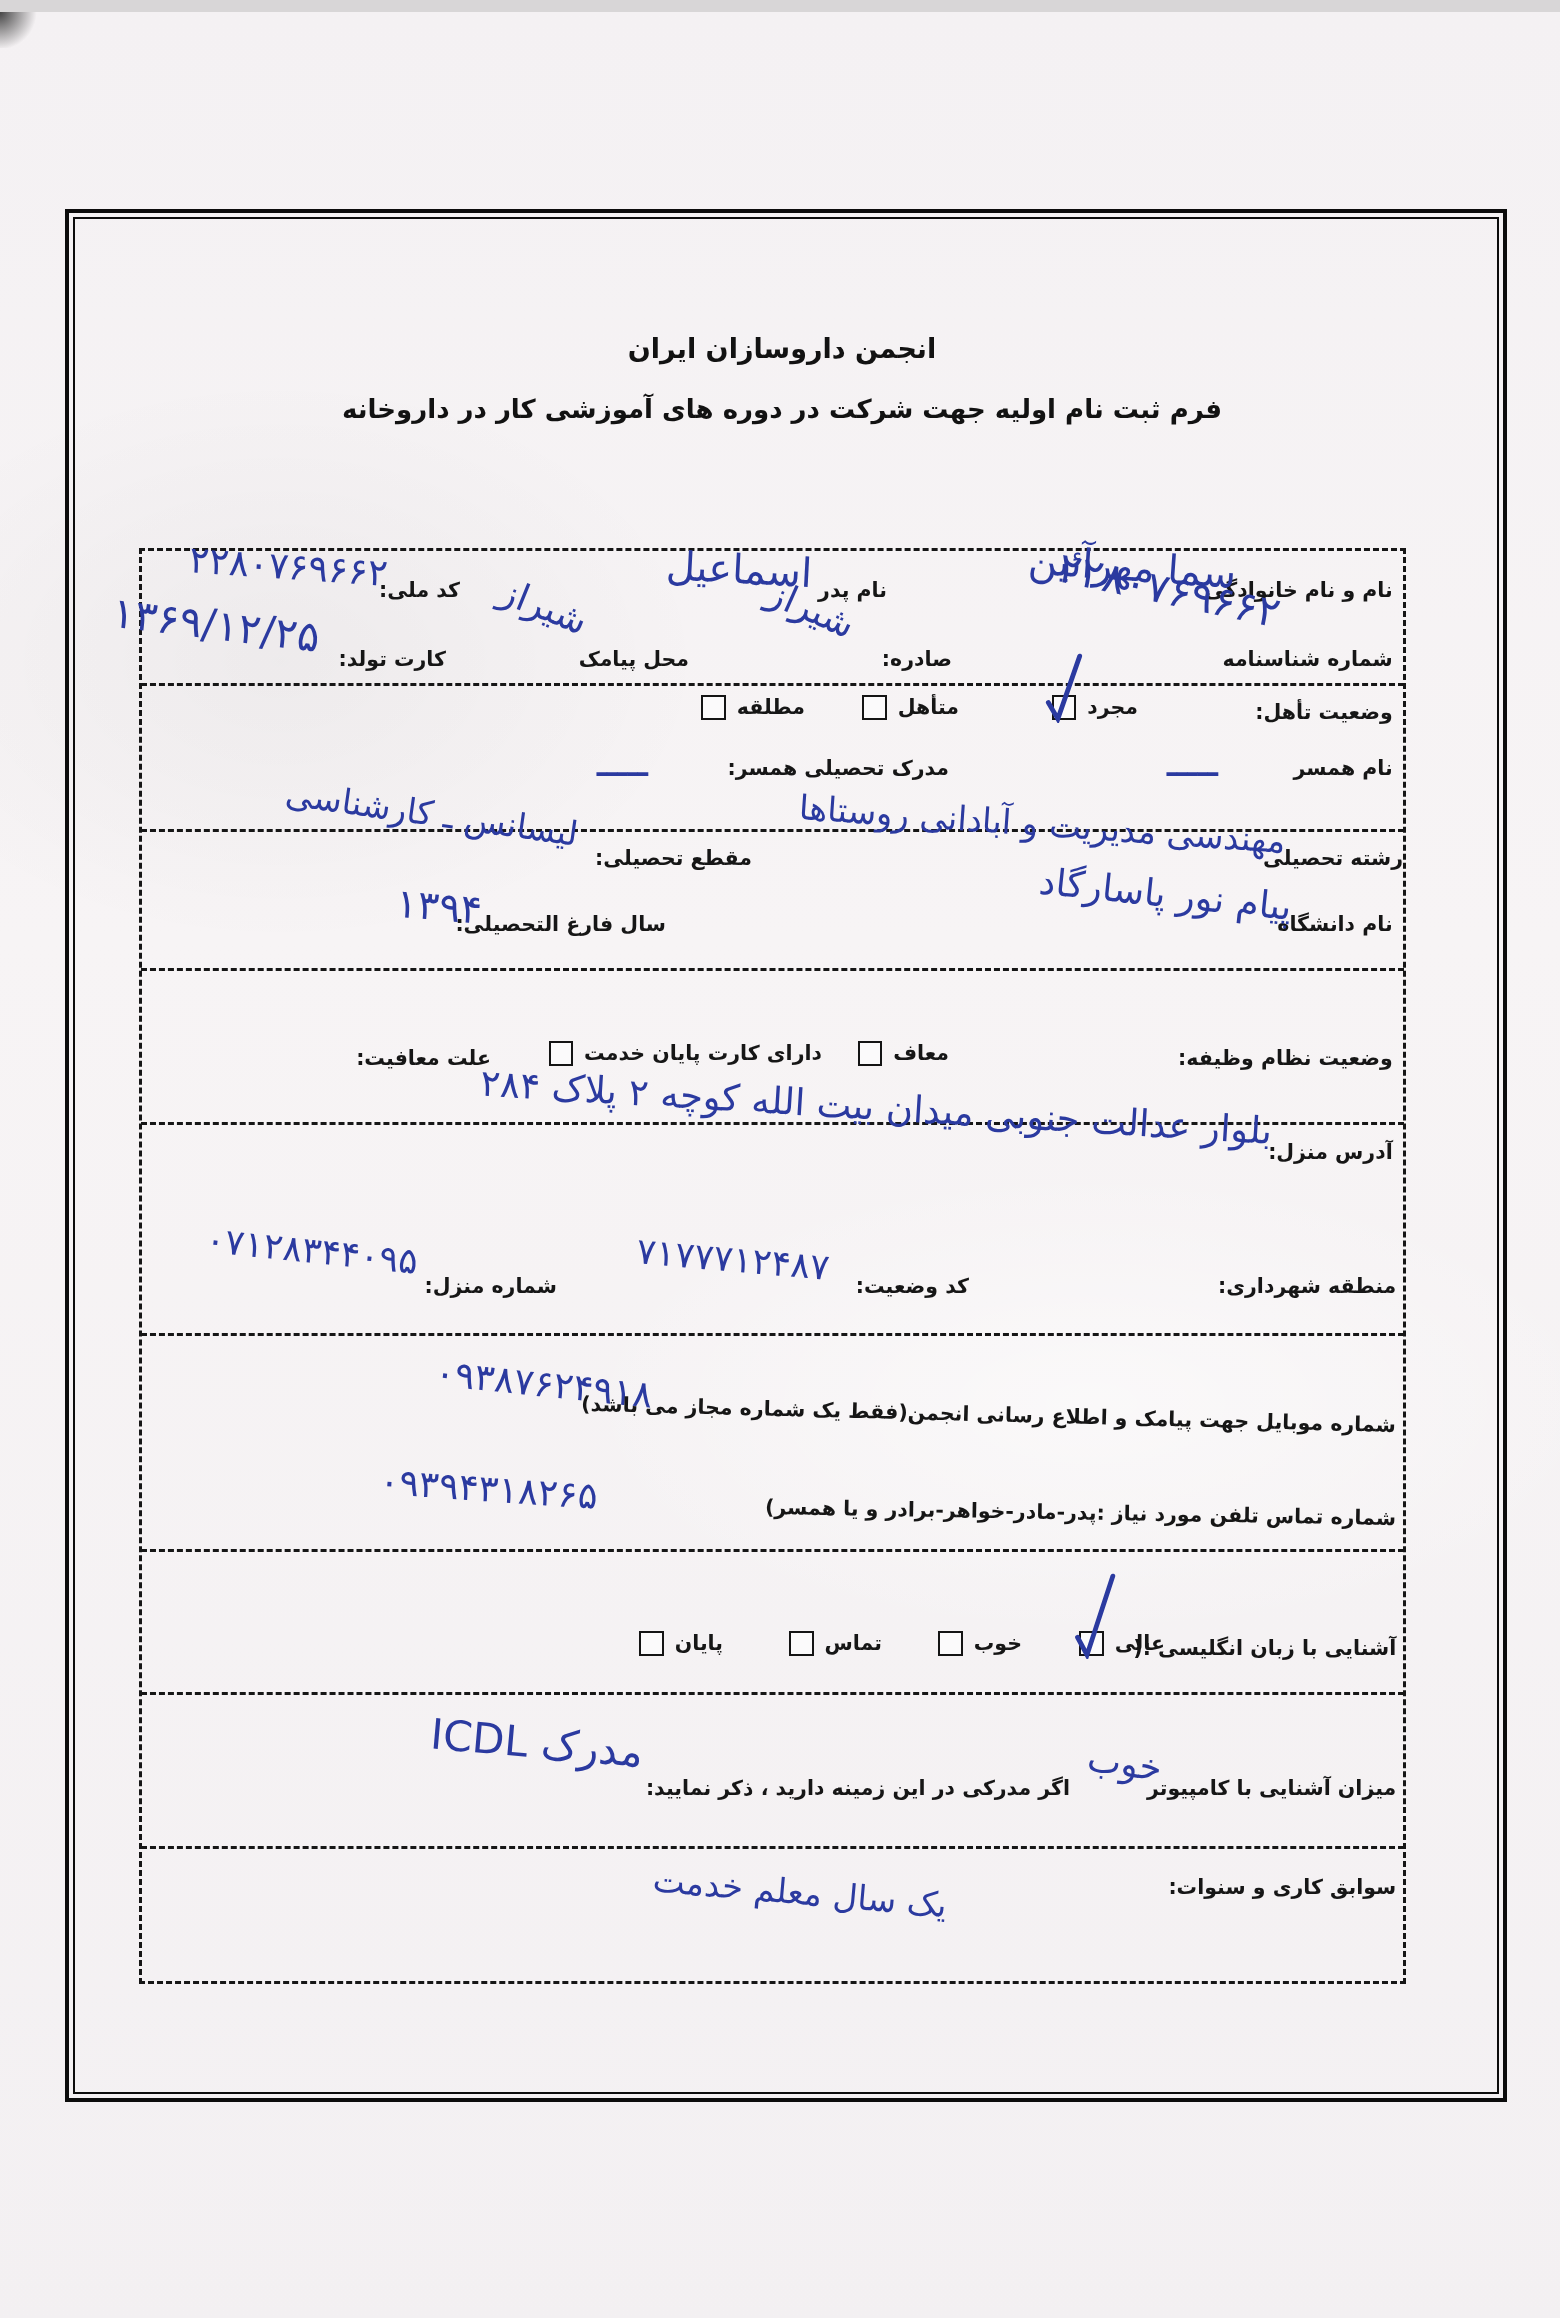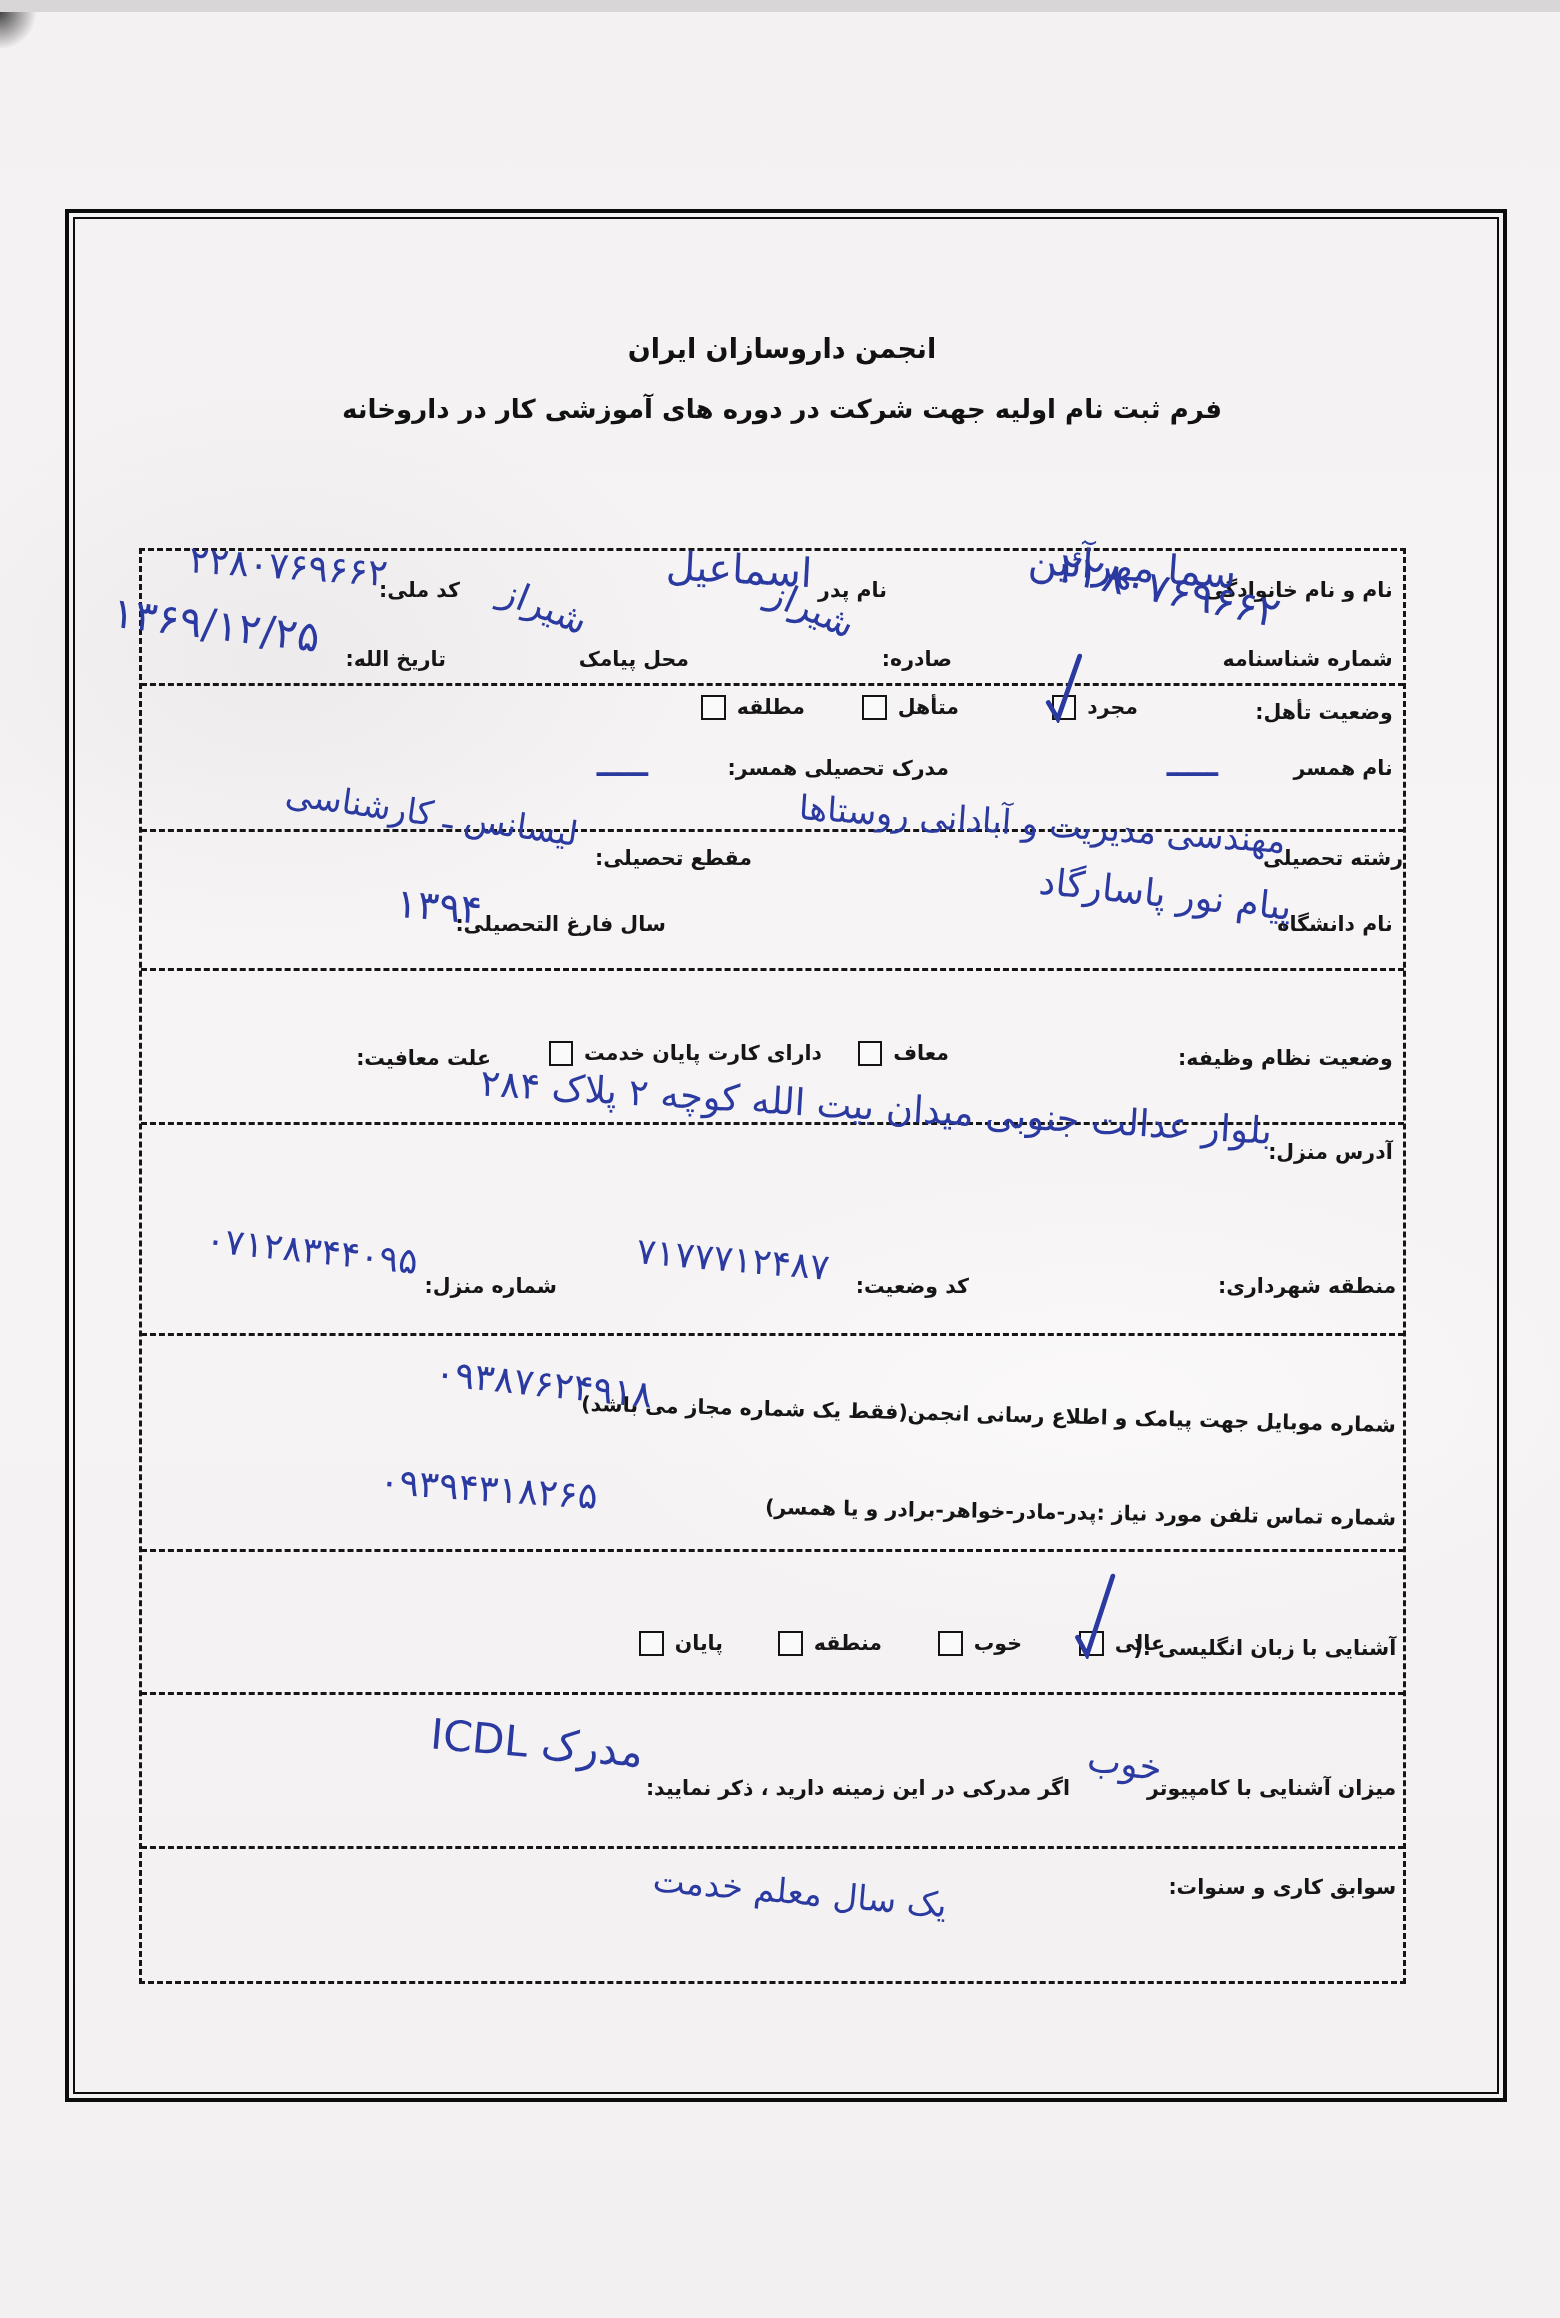--- a/index.html
+++ b/index.html
@@ -67,21 +67,21 @@
     <div class="hw" style="right:591px;top:-1.4px;font-size:40px;transform:rotate(3deg)">اسماعیل</div>
     <div class="lbl" style="right:943px;top:27px">کد ملی:</div>
     <div class="hw" style="right:1015px;top:1.4px;font-size:37px;letter-spacing:2.7px;transform:rotate(4deg)">۲۲۸۰۷۶۹۶۶۲</div>
 
     <div class="lbl" style="right:10.3px;top:96px">شماره شناسنامه</div>
     <div class="hw" style="right:123px;top:38px;font-size:42px;letter-spacing:2.1px;transform:rotate(12deg)">۲۲۸۰۷۶۹۶۶۲</div>
     <div class="lbl" style="right:451px;top:96px">صادره:</div>
     <div class="hw" style="right:550px;top:55px;font-size:37px;transform:rotate(24deg)">شیراز</div>
     <div class="lbl" style="right:714px;top:96px">محل پیامک</div>
     <div class="hw" style="right:817px;top:51px;font-size:37px;transform:rotate(22deg)">شیراز</div>
-    <div class="lbl" style="right:957px;top:96px">تاریخ الله:</div>
+    <div class="lbl" style="right:957px;top:96px">کارت تولد:</div>
     <div class="hw" style="right:1083px;top:62px;font-size:42px;letter-spacing:4.1px;transform:rotate(7deg)">۱۳۶۹/۱۲/۲۵</div>
 
     <div class="lbl" style="right:10.3px;top:149px">وضعیت تأهل:</div>
     <div class="opt" style="right:265px;top:144px">
       <span class="txt">مجرد</span>
       <span class="cb">
         <svg class="check" width="40" height="71" viewBox="0 0 58 104">
           <path d="M6 74 L20 98 L52 6" fill="none" stroke="#2b3aa0" stroke-width="7" stroke-linecap="round"></path>
         </svg>
       </span>
@@ -142,21 +142,21 @@
         <svg class="check" width="45" height="87" viewBox="0 0 66 128">
           <path d="M8 96 L22 122 L60 6" fill="none" stroke="#2b3aa0" stroke-width="7" stroke-linecap="round"></path>
         </svg>
       </span>
     </div>
     <div class="opt" style="right:381px;top:1080px">
       <span class="txt">خوب</span>
       <span class="cb"></span>
     </div>
     <div class="opt" style="right:521px;top:1080px">
-      <span class="txt">منطقه</span>
+      <span class="txt">تماس</span>
       <span class="cb"></span>
     </div>
     <div class="opt" style="right:680px;top:1080px">
       <span class="txt">پایان</span>
       <span class="cb"></span>
     </div>
 
     <div class="lbl" style="right:6.8px;top:1225px">میزان آشنایی با کامپیوتر</div>
     <div class="hw" style="right:241px;top:1197px;font-size:36px;transform:rotate(8deg)">خوب</div>
     <div class="lbl" style="right:333px;top:1225px">اگر مدرکی در این زمینه دارید ، ذکر نمایید:</div>

